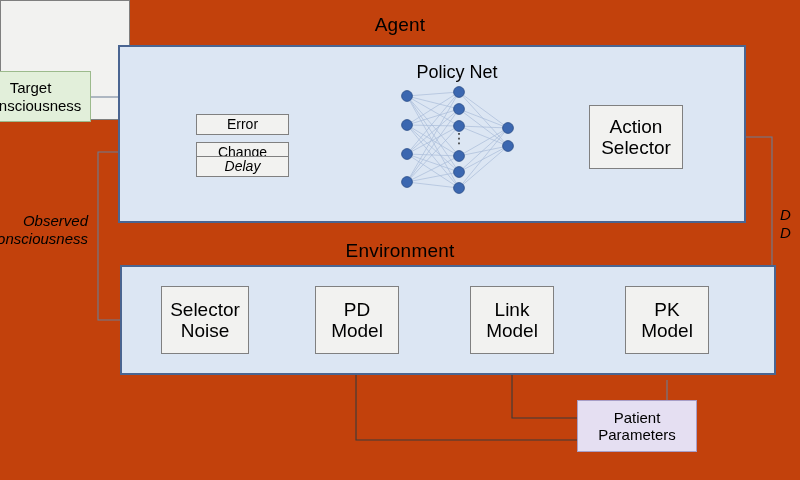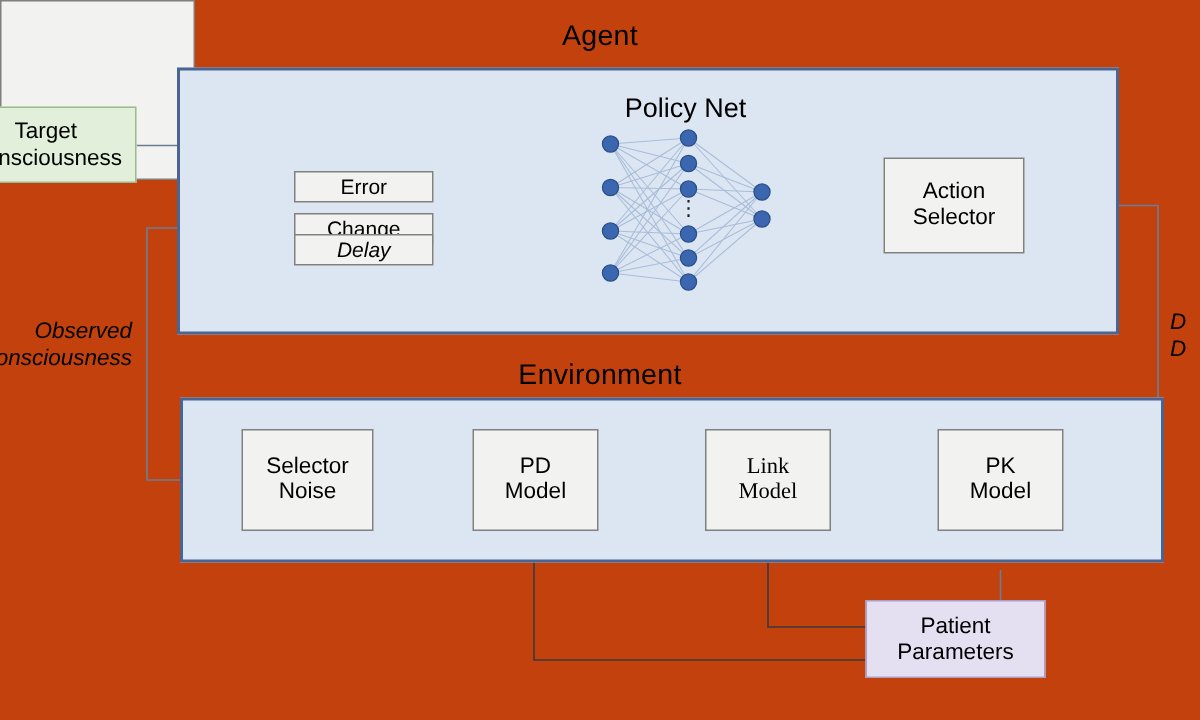--- a/index.html
+++ b/index.html
@@ -49,21 +49,21 @@
   
   .box {
     position: absolute;
     background: #f2f2f0;
     border: 1px solid #808080;
     box-sizing: border-box;
     display: flex;
     align-items: center;
     justify-content: center;
     text-align: center;
-    font-size: 15px;
+    font-size: 19px;
     color: #000000;
     line-height: 1.12;
   }
   .box.small { font-size: 14px; }
 
   #box-error   { left: 196px; top: 114px; width: 93px;  height: 21px; }
   #box-change  { left: 196px; top: 142px; width: 93px;  height: 21px; }
   #box-delay   { left: 196px; top: 156px; width: 93px;  height: 21px; font-style: italic; }
 
   #box-policy  { left: 393px; top: 81px;  width: 128px; height: 118px;
@@ -73,21 +73,21 @@
     left: 393px; top: 62px; width: 128px;
     text-align: center;
     font-size: 18px;
     color: #000000;
   }
 
   #box-action  { left: 589px; top: 105px; width: 94px;  height: 64px; }
 
   #box-noise   { left: 161px; top: 286px; width: 88px;  height: 68px; }
   #box-pd      { left: 315px; top: 286px; width: 84px;  height: 68px; }
-  #box-link    { left: 470px; top: 286px; width: 84px;  height: 68px; font-family: Liberation Serif, serif; }
+  #box-link    { left: 470px; top: 286px; width: 84px;  height: 68px; }
   #box-pk      { left: 625px; top: 286px; width: 84px;  height: 68px; }
 
   
   #box-target {
     position: absolute;
     left: -30px; top: 71px; width: 121px; height: 51px;
     background: #e2efda;
     border: 1px solid #9cba8c;
     box-sizing: border-box;
     display: flex; align-items: center; justify-content: center;

